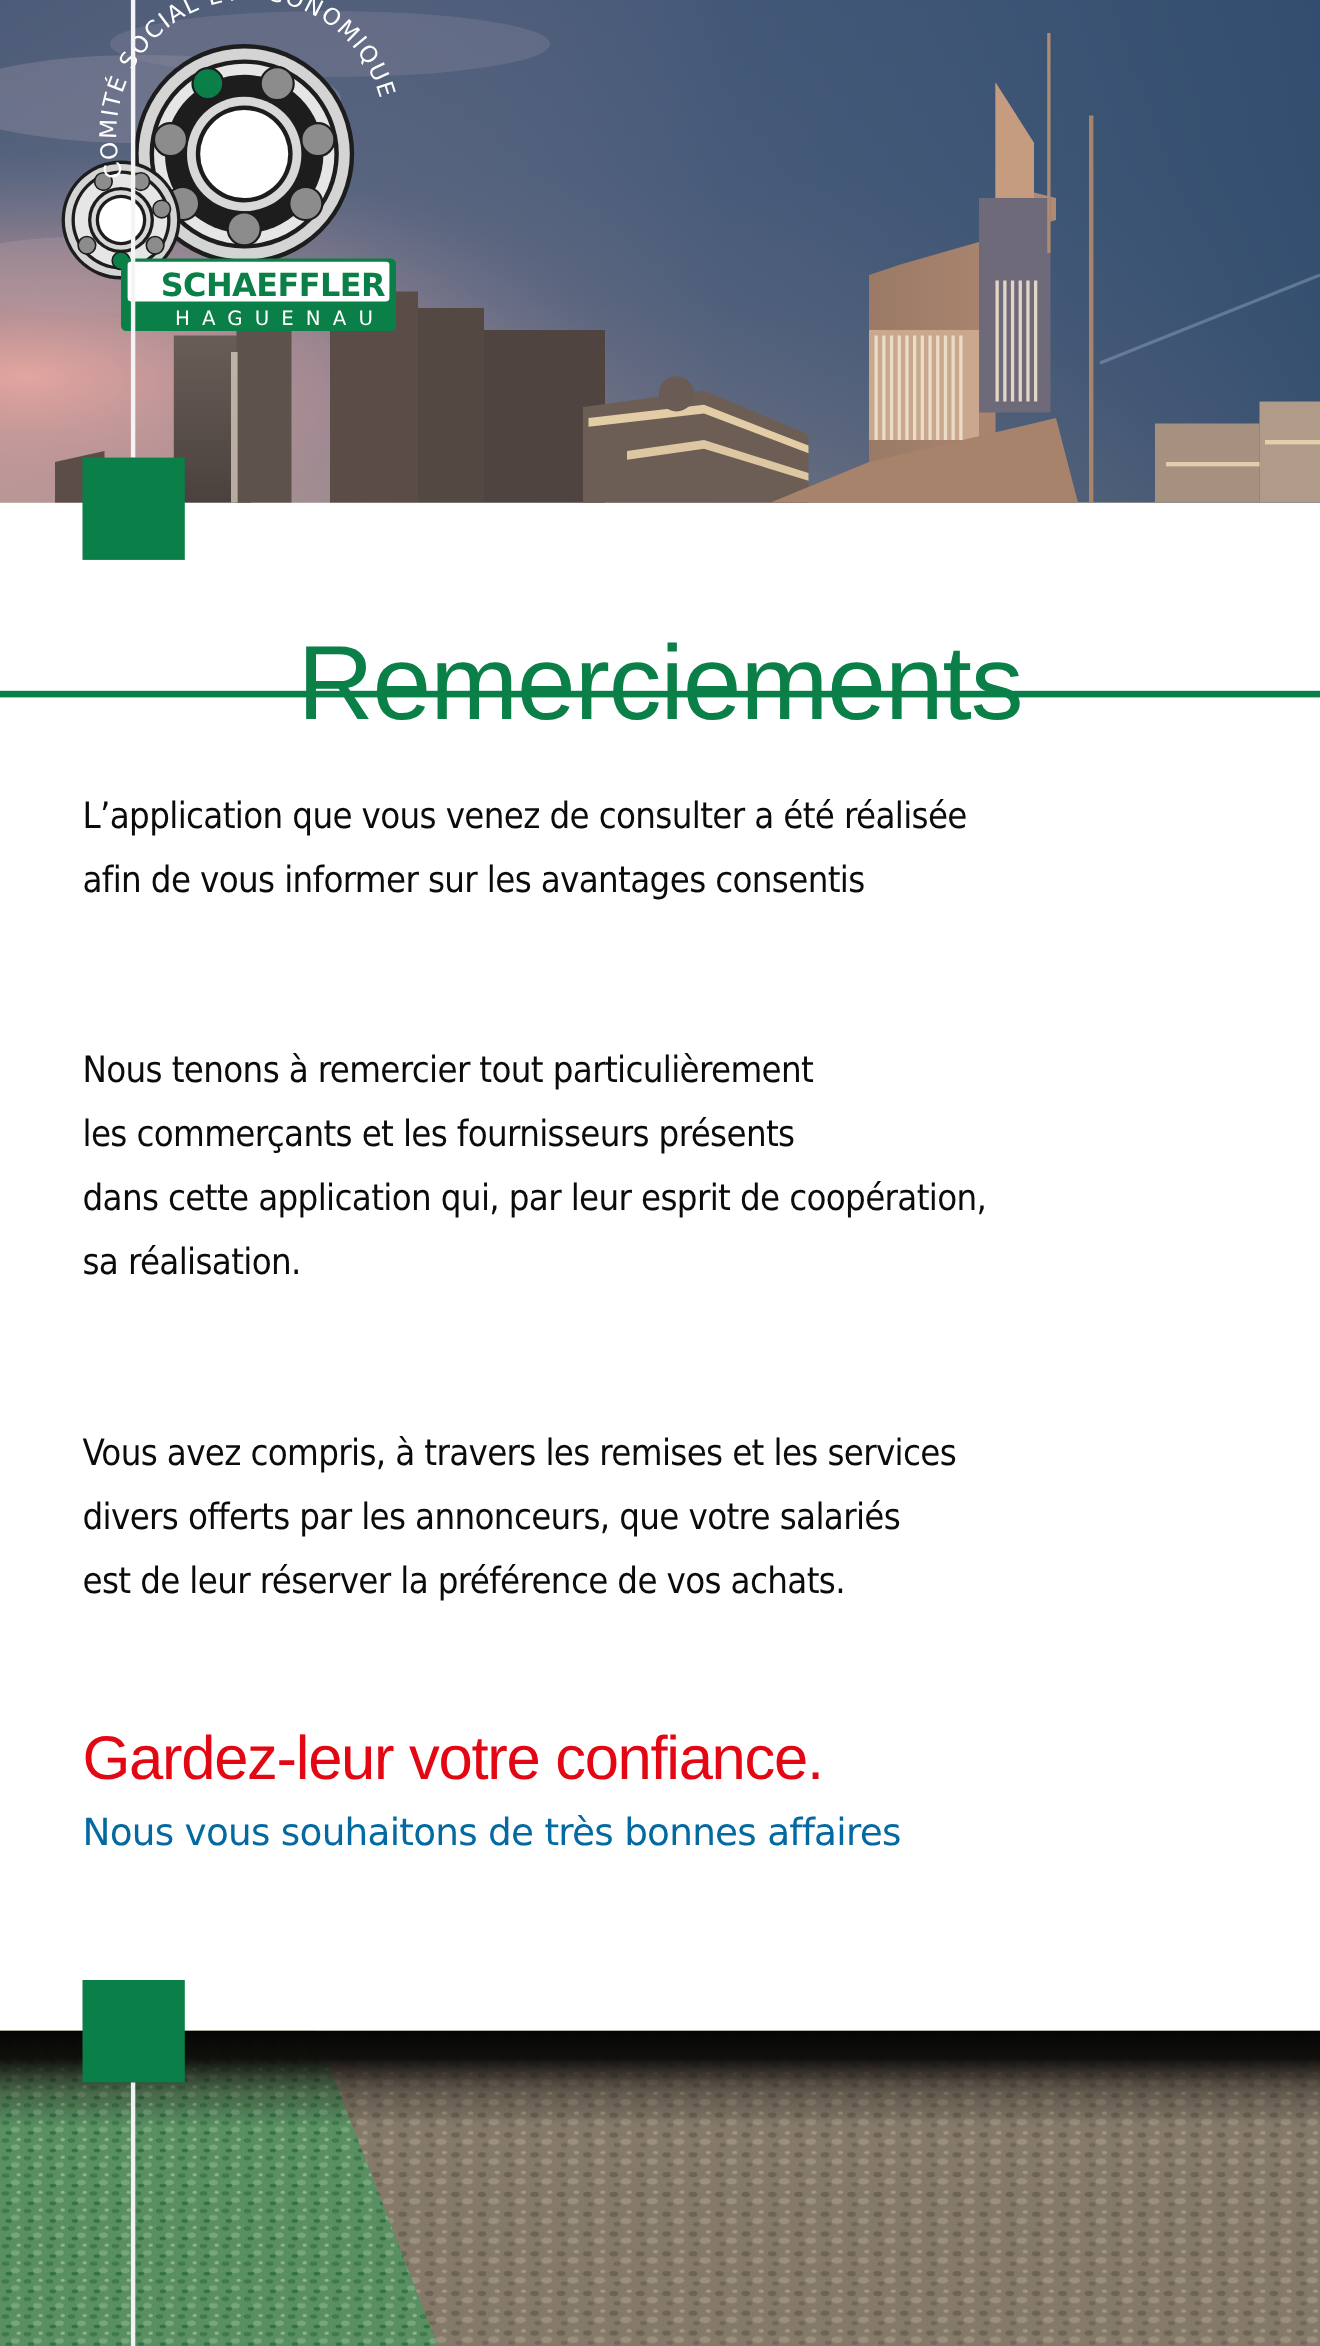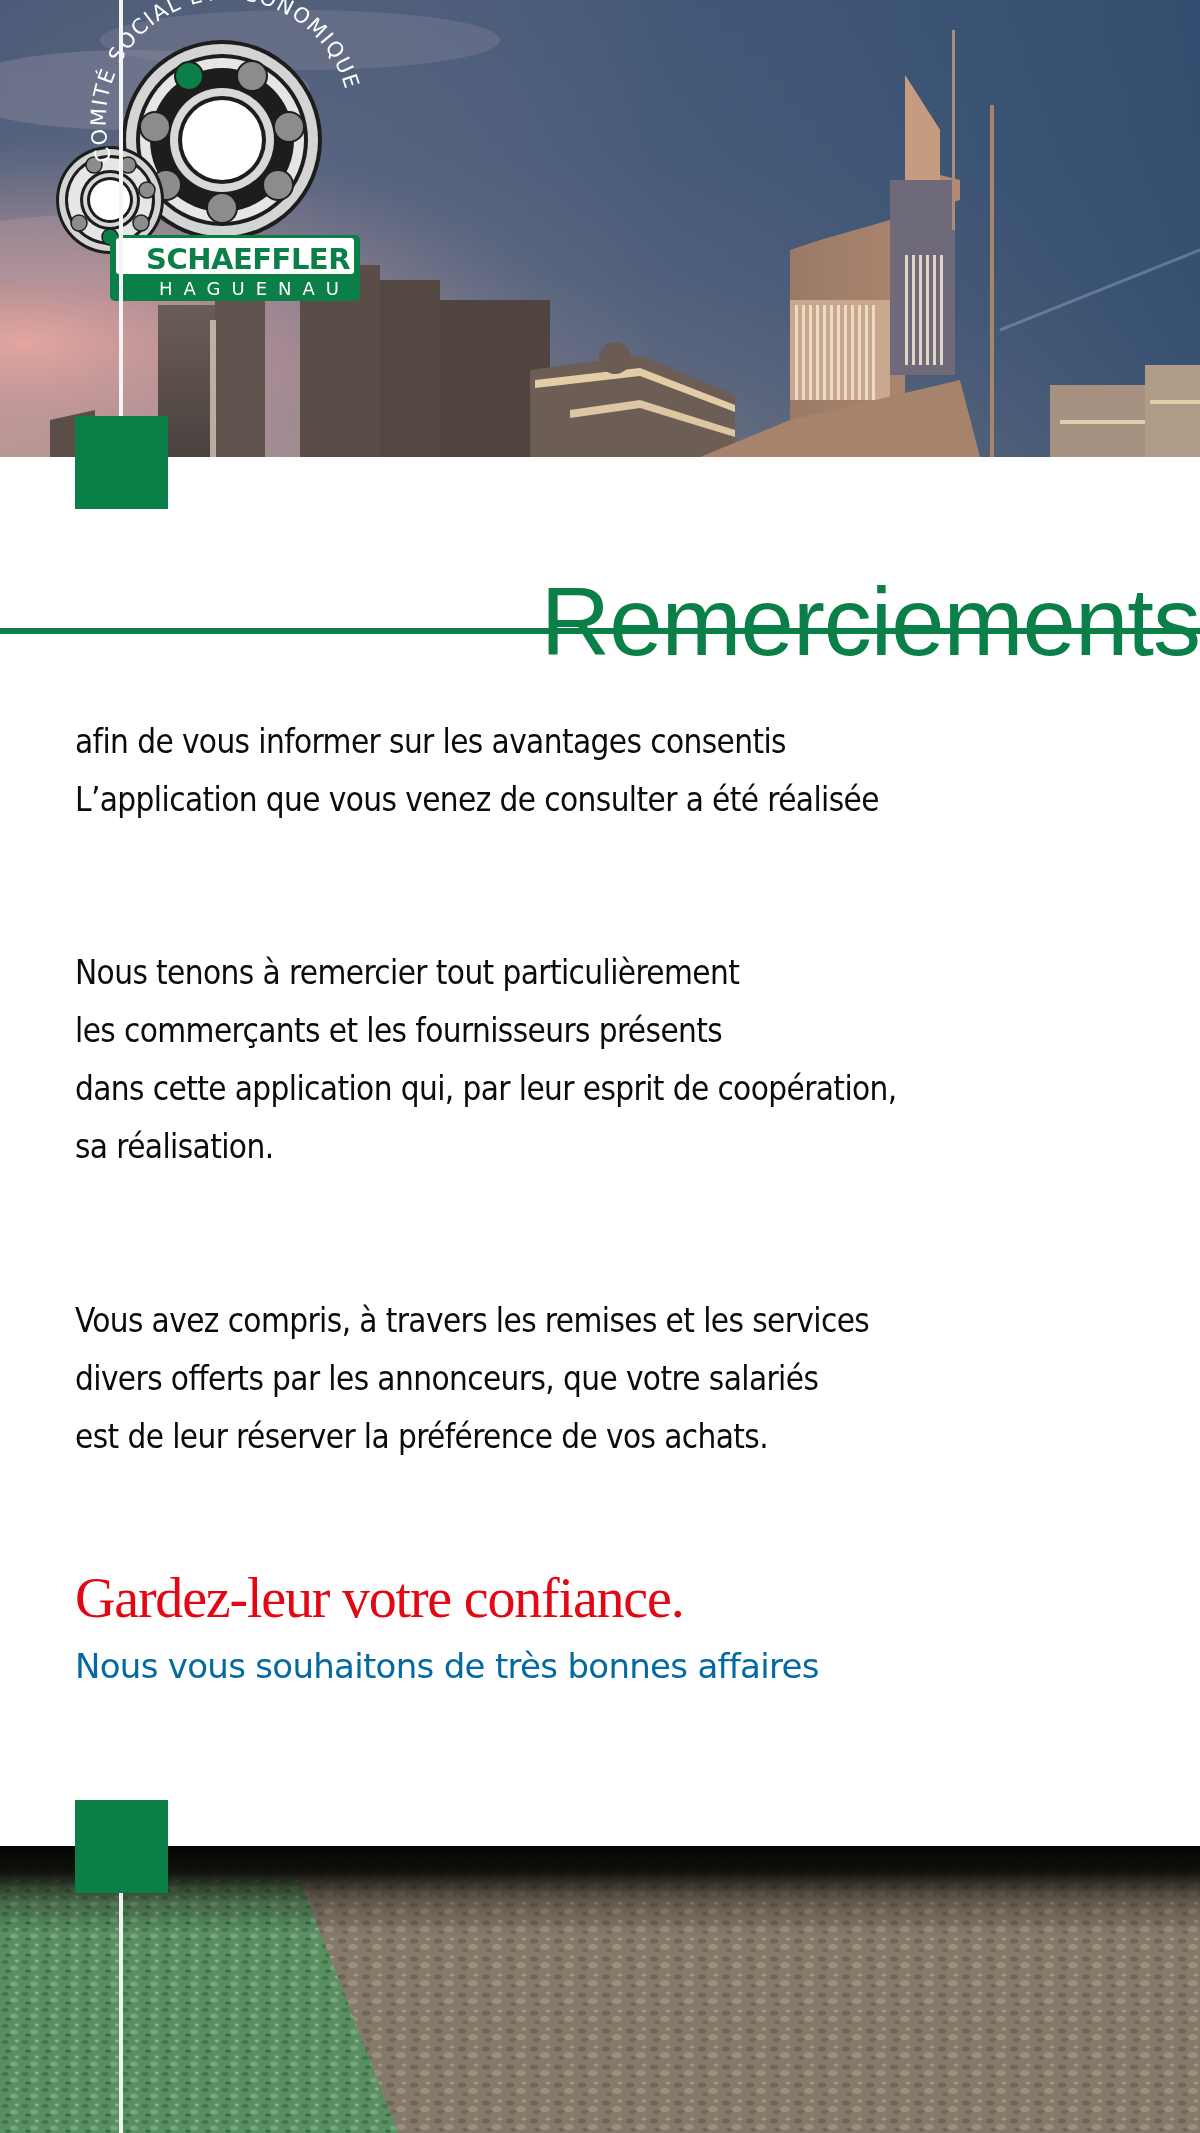--- a/index.html
+++ b/index.html
@@ -15,41 +15,41 @@
   .header-photo svg { position: absolute; left: 0; top: 0; }
   .v-line-top {
     position: absolute; left: 119px; top: 0; width: 4px; height: 416px; background: #f4f4f4;
   }
   .green-square {
     position: absolute; width: 93px; height: 93px; background: #0a7f47;
   }
   .sq-top { left: 75px; top: 416px; }
   .sq-bottom { left: 75px; top: 1800px; z-index: 3; }
   .title {
-    position: absolute; left: 0; width: 1200px; top: 503px; text-align: right;
+    position: absolute; left: 0; width: 1200px; top: 503px; text-align: center;
     color: #0a7f47; font-size: 96px; line-height: 110px; font-weight: normal;
     letter-spacing: -1px;
     font-family: "Liberation Sans", sans-serif;
   }
   .divider {
     position: absolute; left: 0; top: 628px; width: 1200px; height: 6px; background: #0a7f47;
   }
   .body-text {
     position: absolute; left: 75px; width: 1100px; color: #0b0b0b;
     font-family: "DejaVu Sans", sans-serif;
     font-size: 33px; line-height: 58px; letter-spacing: -0.6px;
     font-stretch: condensed;
   }
   .body-text .line { display: block; white-space: nowrap; }
   .p1 { top: 713px; }
   .p2 { top: 944px; }
   .p3 { top: 1292px; }
   .slogan {
     position: absolute; left: 75px; top: 1560px; color: #e30613;
-    font-family: Liberation Serif, serif; font-size: 56px; line-height: 76px;
+    font-family: Liberation Sans, sans-serif; font-size: 56px; line-height: 76px;
     letter-spacing: -1.2px; white-space: nowrap;
   }
   .wish {
     position: absolute; left: 75px; top: 1643px; color: #0369a1;
     font-family: "DejaVu Sans", sans-serif; font-size: 34px; line-height: 46px;
     letter-spacing: -0.7px; white-space: nowrap;
   }
   .footer-photo {
     position: absolute; left: 0; top: 1846px; width: 1200px; height: 287px; overflow: hidden;
     background: #857a6a;
@@ -193,22 +193,22 @@
   </svg>
 </div>
 
 <div class="v-line-top"></div>
 <div class="green-square sq-top"></div>
 
 <h1 class="title">Remerciements</h1>
 <div class="divider"></div>
 
 <div class="body-text p1">
+  <span class="line">L’application que vous venez de consulter a été réalisée</span>
   <span class="line">afin de vous informer sur les avantages consentis</span>
-  <span class="line">L’application que vous venez de consulter a été réalisée</span>
 </div>
 
 <div class="body-text p2">
   <span class="line">Nous tenons à remercier tout particulièrement</span>
   <span class="line">les commerçants et les fournisseurs présents</span>
   <span class="line">dans cette application qui, par leur esprit de coopération,</span>
   <span class="line">sa réalisation.</span>
 </div>
 
 <div class="body-text p3">

